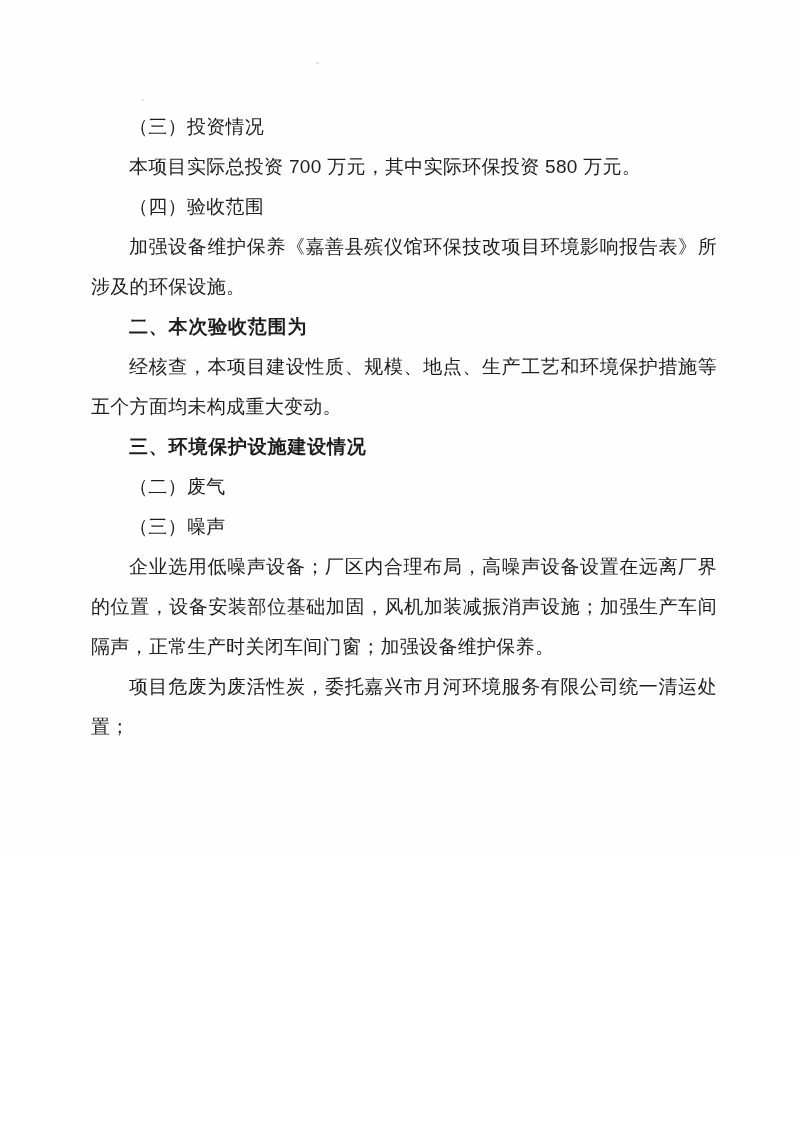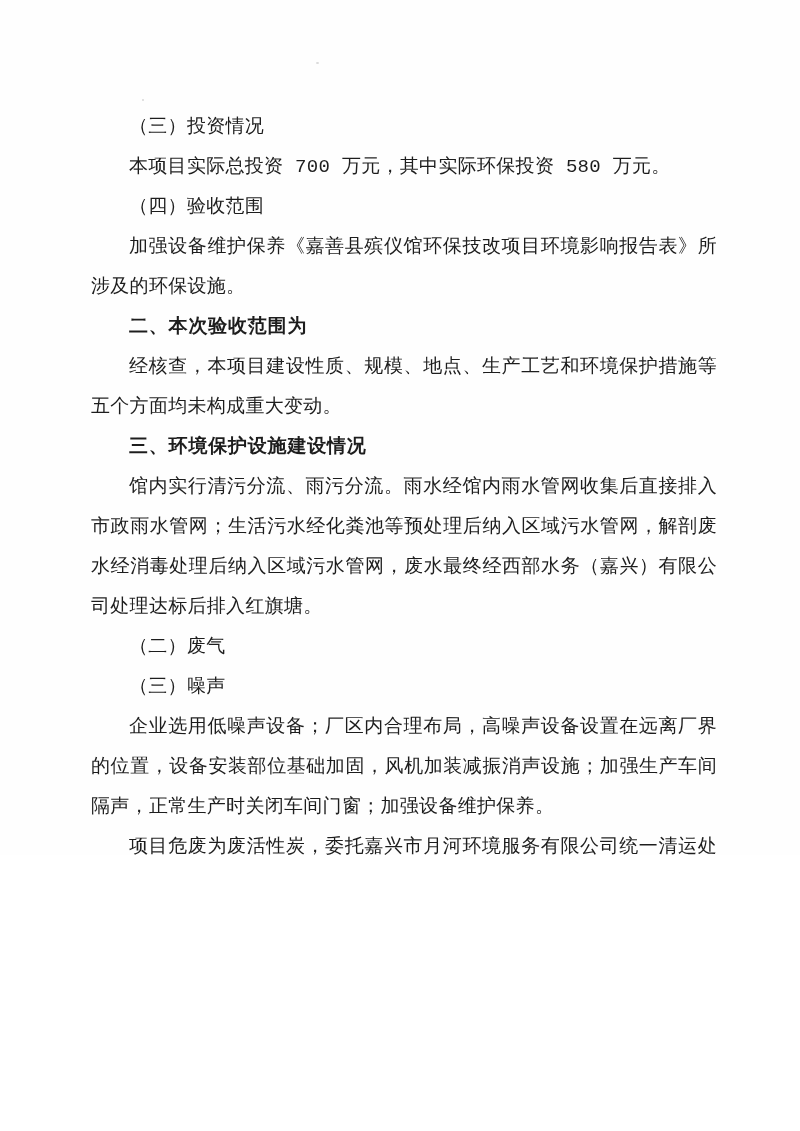--- a/index.html
+++ b/index.html
@@ -6,21 +6,21 @@
     margin: 0;
     padding: 0;
     background: #ffffff;
   }
   .page {
     position: relative;
     width: 800px;
     height: 855px;
     background: #fefefe;
     overflow: hidden;
-    font-family: Liberation Mono, monospace;
+    font-family: Liberation Sans, sans-serif;
     color: #1d1d1d;
   }
   .content {
     position: absolute;
     left: 91px;
     top: 107px;
     width: 626px;
   }
   .content p {
     margin: 0;
@@ -67,21 +67,20 @@
   <div class="speck s3"></div>
 
   <div class="content">
     <p class="sub">（三）投资情况</p>
     <p class="body">本项目实际总投资 700 万元，其中实际环保投资 580 万元。</p>
     <p class="sub">（四）验收范围</p>
     <p class="body">加强设备维护保养《嘉善县殡仪馆环保技改项目环境影响报告表》所涉及的环保设施。</p>
     <p class="heading">二、本次验收范围为</p>
     <p class="body">经核查，本项目建设性质、规模、地点、生产工艺和环境保护措施等五个方面均未构成重大变动。</p>
     <p class="heading">三、环境保护设施建设情况</p>
-    <p class="body">馆内实行清污分流、雨污分流。雨水经馆内雨水管网收集后直接排入市政雨水管网；生活污水经化粪池等预处理后纳入区域污水管网，解剖废水经消毒处理后纳入区域污水管网，废水最终经西部水务（嘉兴）有限公司处理达标后排入红旗塘。</p>
     <p class="sub">（二）废气</p>
     <p class="sub">（三）噪声</p>
     <p class="body">企业选用低噪声设备；厂区内合理布局，高噪声设备设置在远离厂界的位置，设备安装部位基础加固，风机加装减振消声设施；加强生产车间隔声，正常生产时关闭车间门窗；加强设备维护保养。</p>
     <p class="body">项目危废为废活性炭，委托嘉兴市月河环境服务有限公司统一清运处置；</p>
   </div>
 
   <div class="footer">-2-</div>
 
 </div>
 

